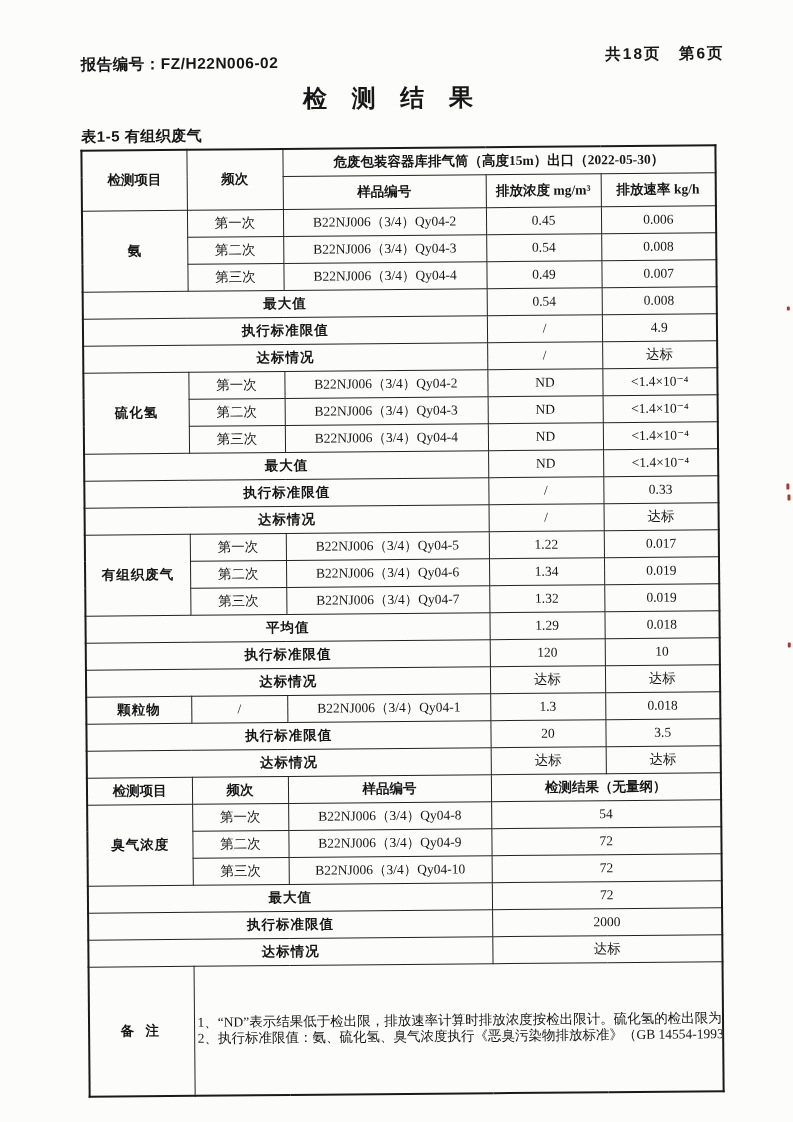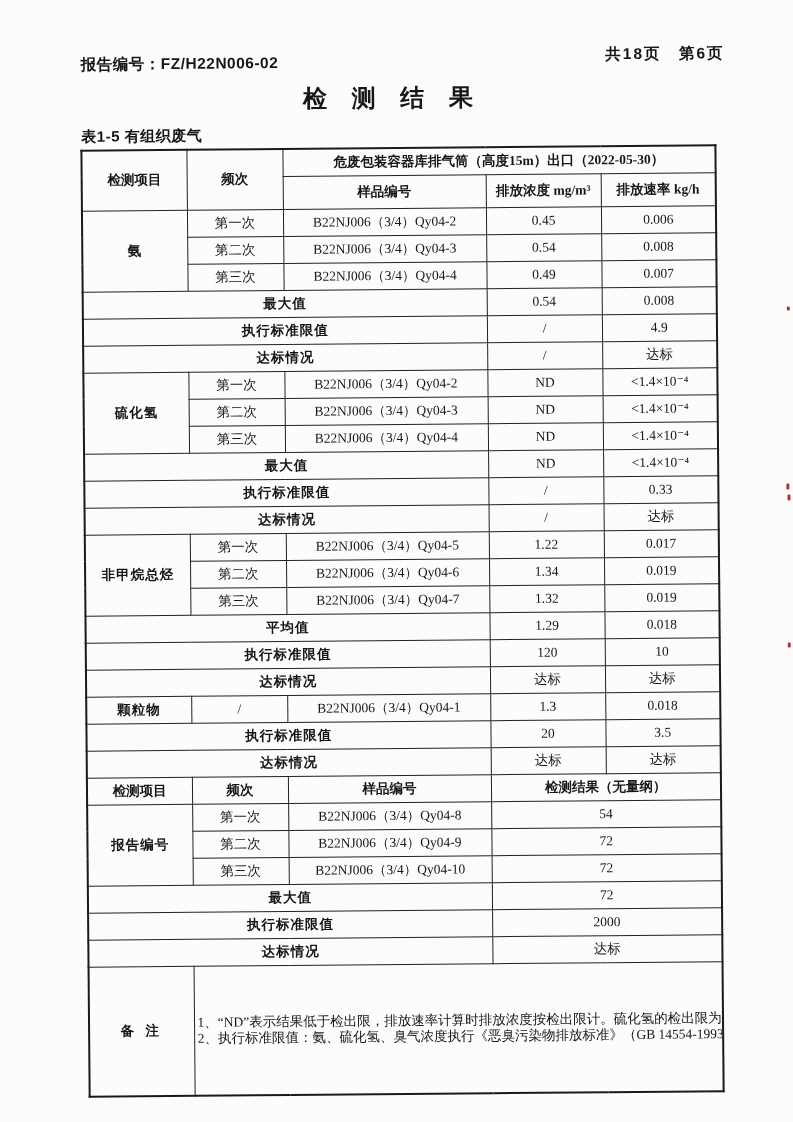--- a/index.html
+++ b/index.html
@@ -160,21 +160,21 @@
       <td>/</td>
       <td>0.33</td>
     </tr>
     <tr class="r">
       <td class="slabel" colspan="3">达标情况</td>
       <td>/</td>
       <td>达标</td>
     </tr>
 
     <tr class="r">
-      <td class="item" rowspan="3">非甲烷总烃</td>
+      <td class="item" rowspan="3">有组织废气</td>
       <td>第一次</td>
       <td>B22NJ006（3/4）Qy04-5</td>
       <td>1.22</td>
       <td>0.017</td>
     </tr>
     <tr class="r">
       <td>第二次</td>
       <td>B22NJ006（3/4）Qy04-6</td>
       <td>1.34</td>
       <td>0.019</td>
@@ -220,21 +220,21 @@
     </tr>
 
     <tr class="r">
       <td class="hdr">检测项目</td>
       <td class="hdr">频次</td>
       <td class="hdr">样品编号</td>
       <td class="hdr" colspan="2">检测结果（无量纲）</td>
     </tr>
 
     <tr class="r">
-      <td class="item" rowspan="3">报告编号</td>
+      <td class="item" rowspan="3">臭气浓度</td>
       <td>第一次</td>
       <td>B22NJ006（3/4）Qy04-8</td>
       <td colspan="2">54</td>
     </tr>
     <tr class="r">
       <td>第二次</td>
       <td>B22NJ006（3/4）Qy04-9</td>
       <td colspan="2">72</td>
     </tr>
     <tr class="r">

